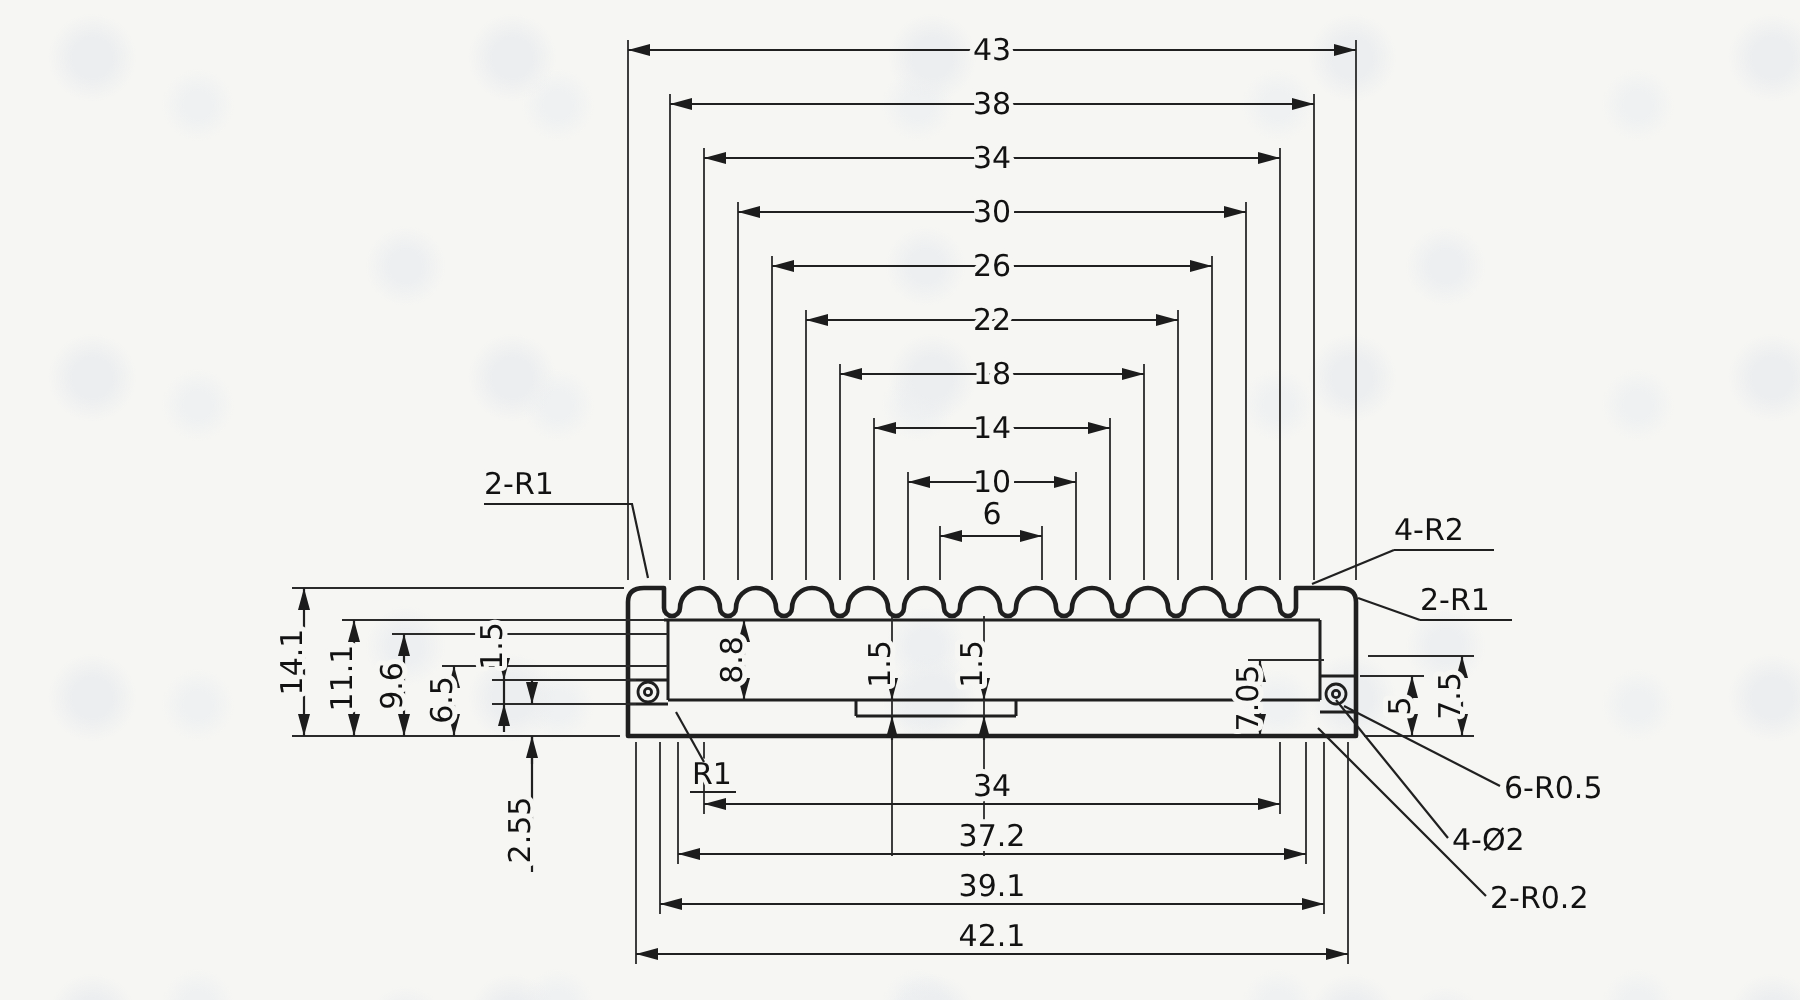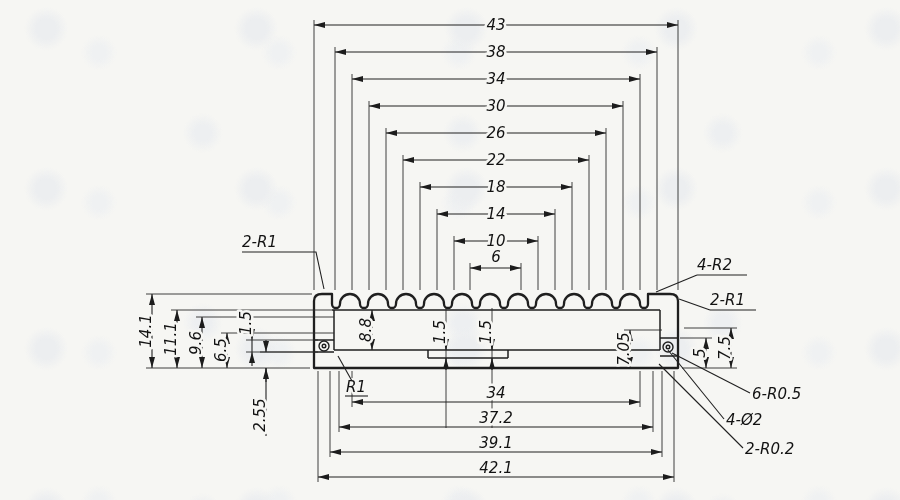--- a/index.html
+++ b/index.html
@@ -5,21 +5,20 @@
   html,body{margin:0;padding:0;background:#dfe1e3;}
   .page{
     position:relative;width:900px;height:500px;overflow:hidden;
     background-color:#f6f6f3;
     background-image:
       radial-gradient(circle at 22% 18%, #eceef0 0 10px, rgba(236,238,240,0) 22px),
       radial-gradient(circle at 78% 70%, #edeff1 0 8px, rgba(237,239,241,0) 20px),
       radial-gradient(circle at 55% 35%, #eff1f2 0 7px, rgba(239,241,242,0) 18px);
     background-size:210px 160px, 260px 190px, 180px 150px;
     font-family:"DejaVu Sans", sans-serif;
-    font-style:italic;
   }
   svg{position:absolute;left:0;top:0;}
   .outline{fill:none;stroke:#1f1f1f;stroke-width:2.3;stroke-linejoin:round;}
   .iline{stroke:#1f1f1f;stroke-width:1.5;fill:none;}
   .dim{stroke:#202020;stroke-width:1.1;}
   .ext{stroke:#2a2a2a;stroke-width:0.9;}
   .ldr{stroke:#202020;stroke-width:1.1;fill:none;}
   .ul{stroke:#202020;stroke-width:1.1;}
   .txt{
     font-family:"DejaVu Sans", sans-serif;font-size:15px;fill:#121212;

